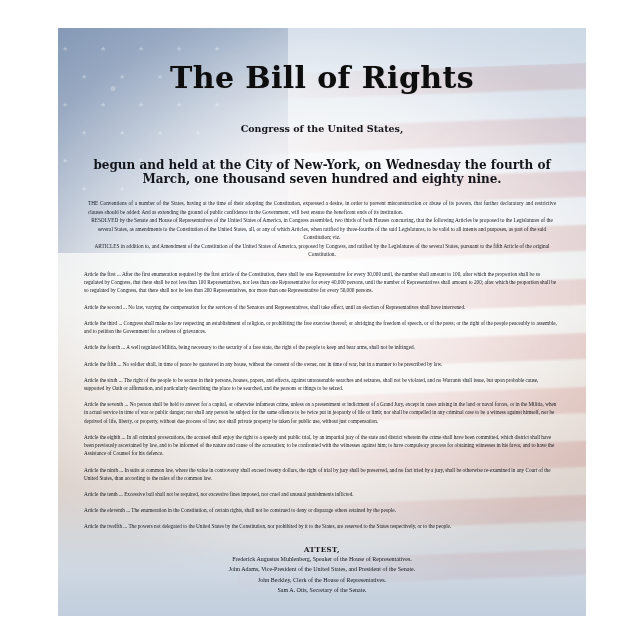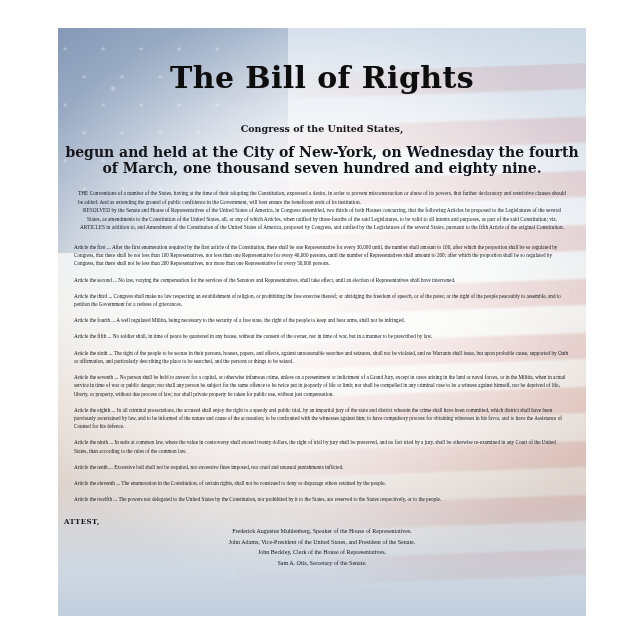--- a/index.html
+++ b/index.html
@@ -76,21 +76,21 @@
     left: 0; top: 0; right: 0; bottom: 0;
     background: radial-gradient(ellipse 62% 48% at 48% 45%, rgba(255,255,255,0.80) 0%, rgba(255,255,255,0.45) 50%, rgba(255,255,255,0.0) 100%);
     pointer-events: none;
   }
 
   .content {
     position: absolute;
     left: 0; top: 0;
     width: 528px;
     height: 588px;
-    padding: 0 6px;
+    padding: 0 16px;
     box-sizing: border-box;
   }
 
   .title {
     text-align: center;
     font-family: "DejaVu Serif", serif;
     font-weight: bold;
     font-size: 30px;
     letter-spacing: 0.4px;
     color: #0d0d0d;
@@ -103,23 +103,23 @@
     font-family: "DejaVu Serif", serif;
     font-weight: bold;
     font-size: 9.5px;
     color: #14161c;
     margin-top: 28px;
   }
   .subtitle2 {
     text-align: center;
     font-family: "DejaVu Serif", serif;
     font-weight: bold;
-    font-size: 14px;
+    font-size: 12px;
     color: #14161c;
-    margin-top: 10px;
+    margin-top: 24px;
   }
 
   .preamble {
     margin-top: 13px;
     padding: 0 14px;
     font-size: 5.3px;
     line-height: 1.62;
     color: #1a1d24;
     text-align: justify;
   }
@@ -131,20 +131,21 @@
     color: #14171d;
   }
   .article {
     font-size: 5.2px;
     line-height: 1.58;
     margin-bottom: 8px;
     text-align: left;
   }
 
   .attest-title {
+    text-align: center;
     font-family: "DejaVu Serif", serif;
     font-weight: bold;
     font-size: 7px;
     color: #14161c;
     margin-top: 14px;
     letter-spacing: 0.5px;
   }
   .signature {
     text-align: center;
     font-size: 6px;

